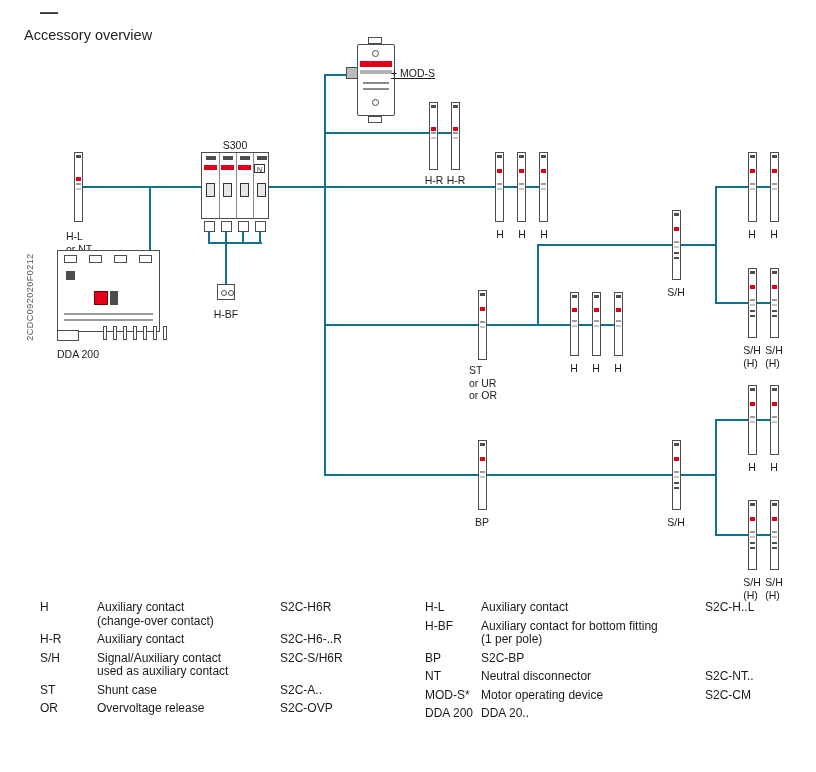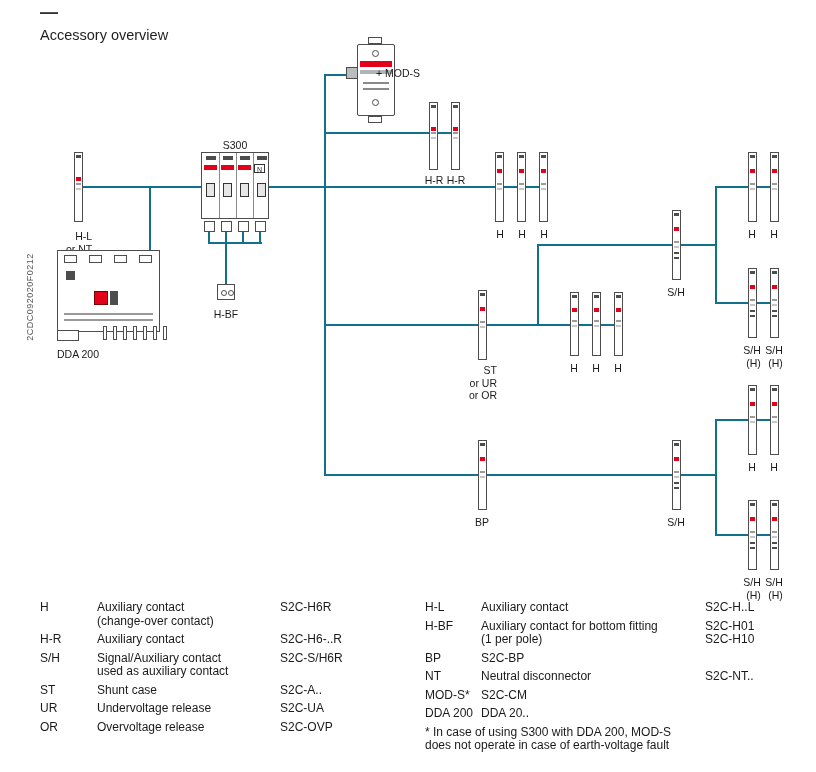--- a/index.html
+++ b/index.html
@@ -2,36 +2,36 @@
 <html style="--line: #10708e; --red: #e2001a;"><head>
 <meta charset="utf-8">
 <style>
   html,body{margin:0;padding:0;background:#fff;}
   .stage{position:relative;width:816px;height:772px;background:#fff;overflow:hidden;
          font-family:"Liberation Sans",sans-serif;color:#1a1a1a;}
   :root{--line:#10708e;--red:#e2001a;}
 
   
   .dash{position:absolute;left:40px;top:2px;font-size:18px;font-weight:700;color:#333;}
-  .title{position:absolute;left:40px;top:27px;font-size:14.5px;color:#1f1f1f;}
+  .title{position:absolute;left:24px;top:27px;font-size:14.5px;color:#1f1f1f;}
 
   
   .h-line{position:absolute;height:2px;background:var(--line);}
   .v-line{position:absolute;width:2px;background:var(--line);}
 
   
   .bar{position:absolute;width:9px;height:70px;background:#fff;border:1px solid #4d4d4d;box-sizing:border-box;}
   .bar::after{content:"";position:absolute;left:1px;right:1px;top:2px;height:3px;background:#4d4d4d;}
   .bar::before{content:"";position:absolute;left:1px;right:1px;top:24%;height:4px;background:var(--red);}
   .bar.r-low::before{top:36%;}
   .bar .g{position:absolute;left:1px;right:1px;top:44%;height:2px;background:#9b9b9b;box-shadow:0 5px 0 #c6c6c6;}
   .bar.sh .g{box-shadow:0 5px 0 #c6c6c6,0 11px 0 #4d4d4d,0 16px 0 #4d4d4d;}
 
   
-  .lbl{position:absolute;font-size:10.5px;line-height:12.5px;text-align:right;
+  .lbl{position:absolute;font-size:10.5px;line-height:12.5px;text-align:left;
        white-space:pre-line;transform:translateX(-50%);color:#1a1a1a;}
   .lbl-left{transform:none;text-align:left;}
 
   
   .mods{position:absolute;left:357px;top:44px;width:38px;height:72px;background:#fff;
         border:1.5px solid #4d4d4d;border-radius:2px;box-sizing:border-box;}
   .mods .tab{position:absolute;left:10px;width:14px;height:7px;background:#fff;border:1.5px solid #4d4d4d;box-sizing:border-box;}
   .mods .circ{position:absolute;left:14px;width:7px;height:7px;border:1.5px solid #4d4d4d;border-radius:50%;box-sizing:border-box;}
   .mods .red{position:absolute;left:2px;right:2px;top:16px;height:6px;background:var(--red);}
   .mods .gry{position:absolute;left:2px;right:2px;top:25px;height:4px;background:#aeb4b8;}
@@ -111,21 +111,21 @@
   <div class="mods">
     <div class="tab" style="top:-8px;"></div>
     <div class="tab" style="bottom:-8px;"></div>
     <div class="circ" style="top:5px;"></div>
     <div class="red"></div>
     <div class="gry"></div>
     <div class="ln" style="top:37px;"></div>
     <div class="ln" style="top:43px;"></div>
     <div class="circ" style="top:54px;"></div>
   </div>
-  <div class="lbl lbl-left" style="left:376px;top:67px;">+ MOD-S</div>
+  <div class="lbl lbl-left" style="left:391px;top:67px;text-decoration:underline;">+ MOD-S</div>
 
   <div class="bar r-low" style="left:429px;top:102px;height:68px;">
       <i class="g"></i>
     </div>
   <div class="bar r-low" style="left:451px;top:102px;height:68px;">
       <i class="g"></i>
     </div>
   <div class="lbl" style="left:434px;top:174px;">H-R</div>
   <div class="lbl" style="left:456px;top:174px;">H-R</div>
 
@@ -289,58 +289,50 @@
       <div>Signal/Auxiliary contact
 used as auxiliary contact</div>
       <div>S2C-S/H6R</div>
     </div>
     <div class="lrow">
       <div>ST</div>
       <div>Shunt case</div>
       <div>S2C-A..</div>
     </div>
     <div class="lrow">
-      <div>UR</div>
-      <div>Undervoltage release</div>
-      <div>S2C-UA</div>
-    </div>
-    <div class="lrow">
       <div>OR</div>
       <div>Overvoltage release</div>
       <div>S2C-OVP</div>
     </div>
   </div>
 
   <div class="leg leg-right">
     <div class="lrow">
       <div>H-L</div>
       <div>Auxiliary contact</div>
       <div>S2C-H..L</div>
     </div>
     <div class="lrow">
       <div>H-BF</div>
       <div>Auxiliary contact for bottom fitting
 (1 per pole)</div>
-      <div>S2C-H01
-S2C-H10</div>
     </div>
     <div class="lrow">
       <div>BP</div>
       <div>S2C-BP</div>
     </div>
     <div class="lrow">
       <div>NT</div>
       <div>Neutral disconnector</div>
       <div>S2C-NT..</div>
     </div>
     <div class="lrow">
       <div>MOD-S*</div>
+      <div>Motor operating device</div>
       <div>S2C-CM</div>
     </div>
     <div class="lrow">
       <div>DDA 200</div>
       <div>DDA 20..</div>
     </div>
-    <div class="footnote">* In case of using S300 with DDA 200, MOD-S
-does not operate in case of earth-voltage fault</div>
   </div>
 
 </div>
 
 </body></html>

